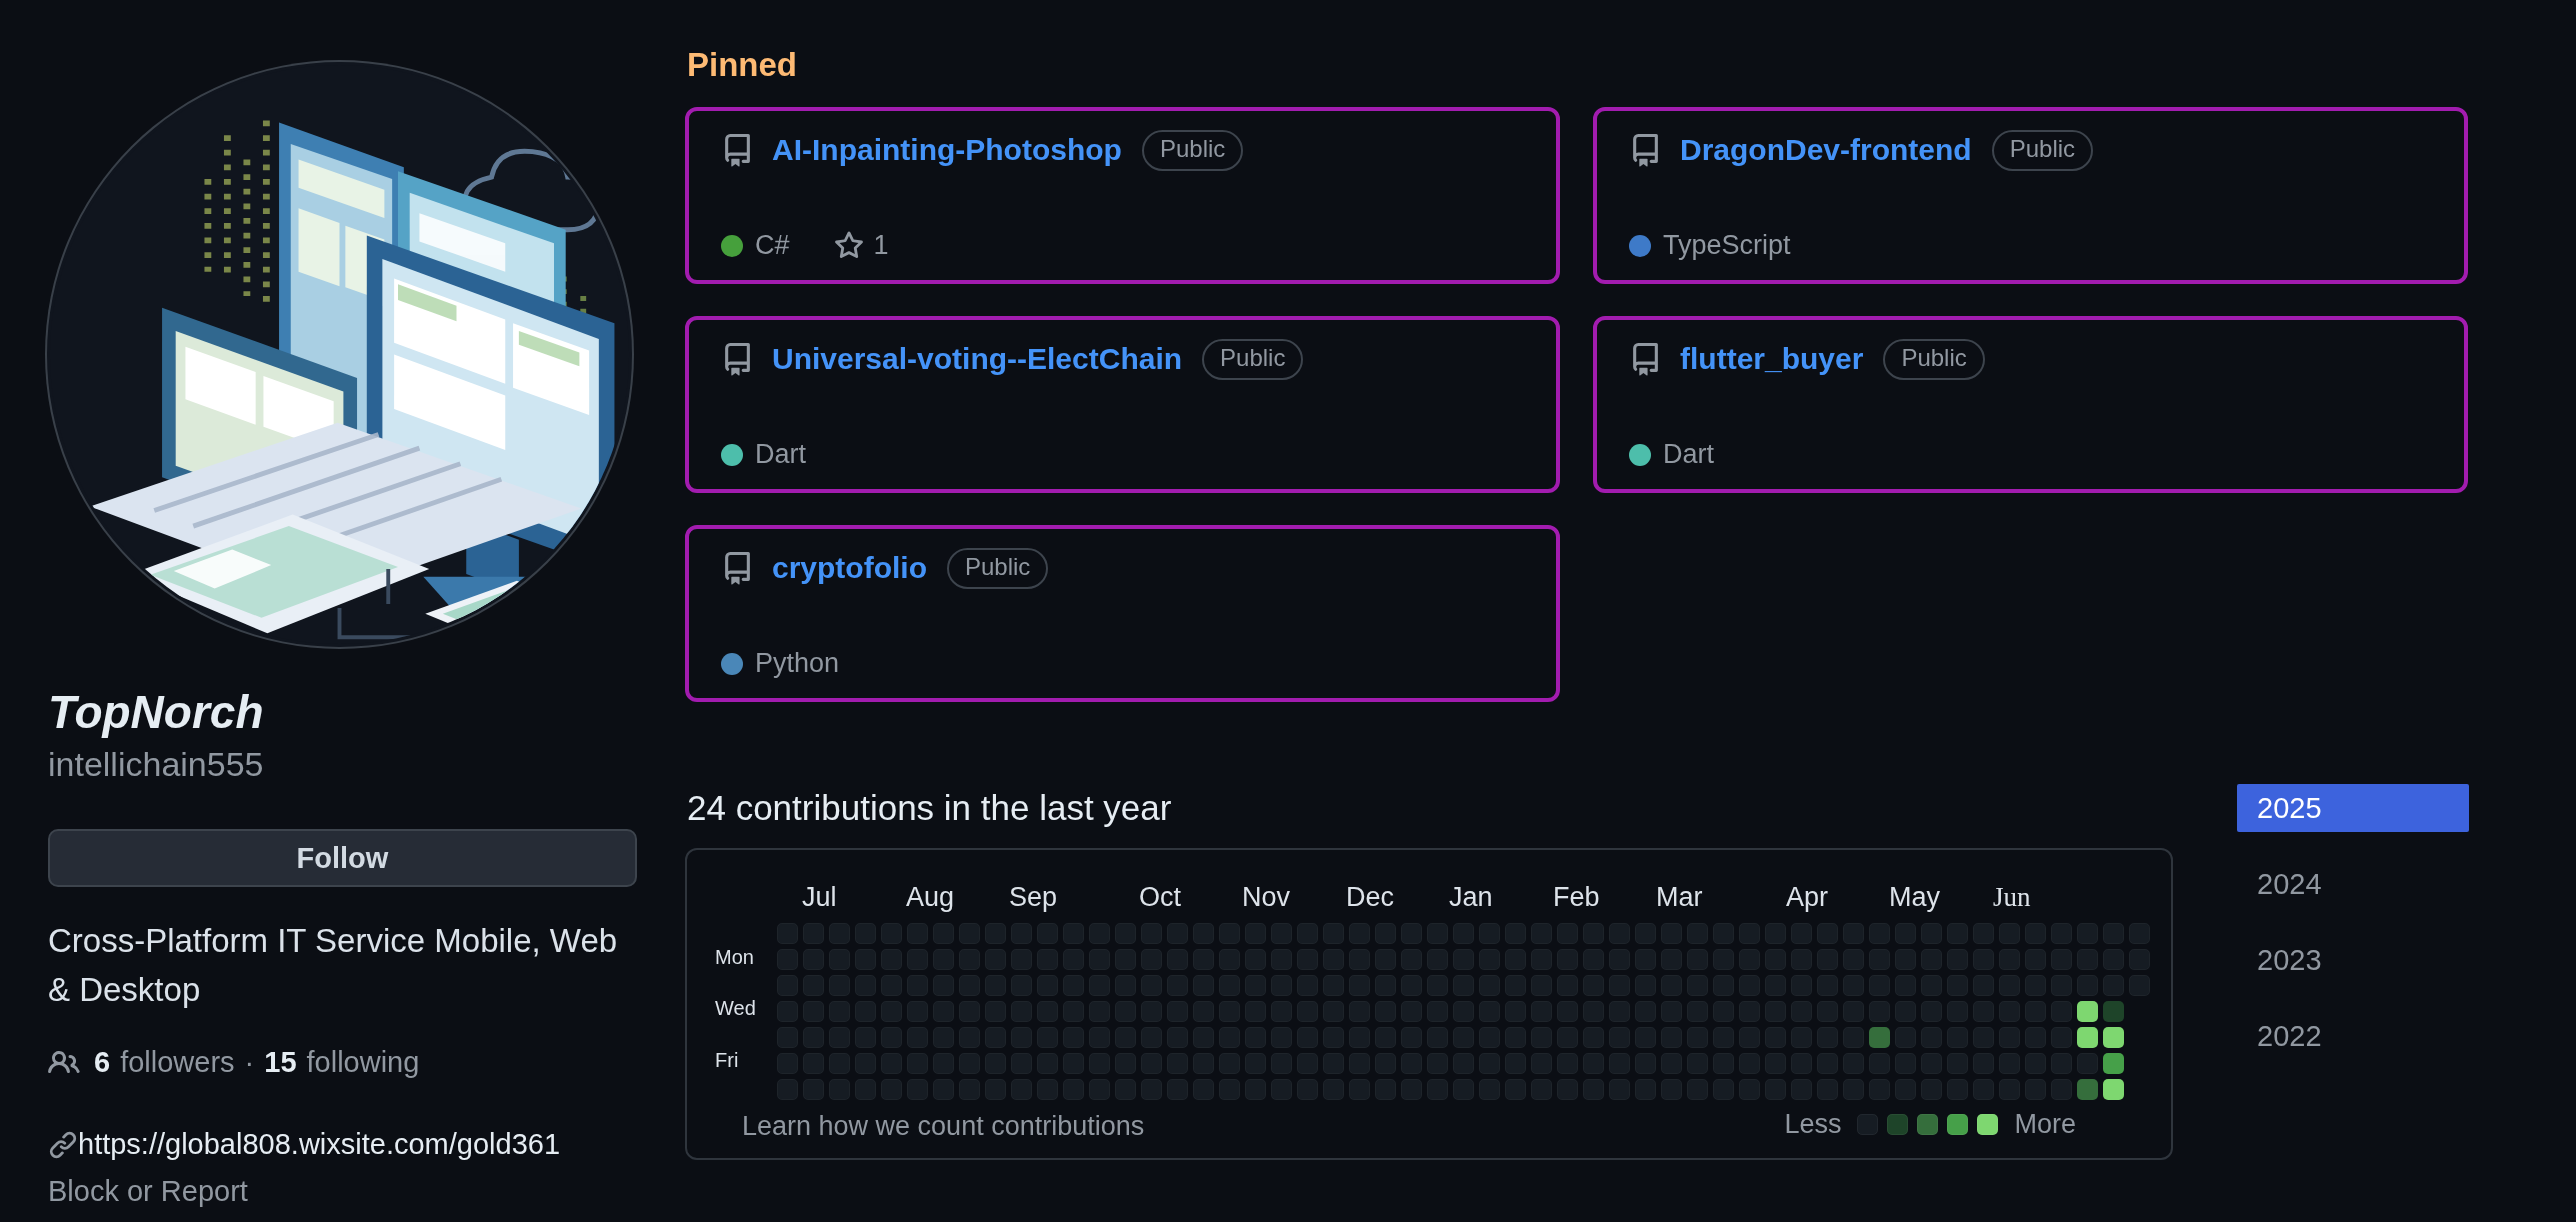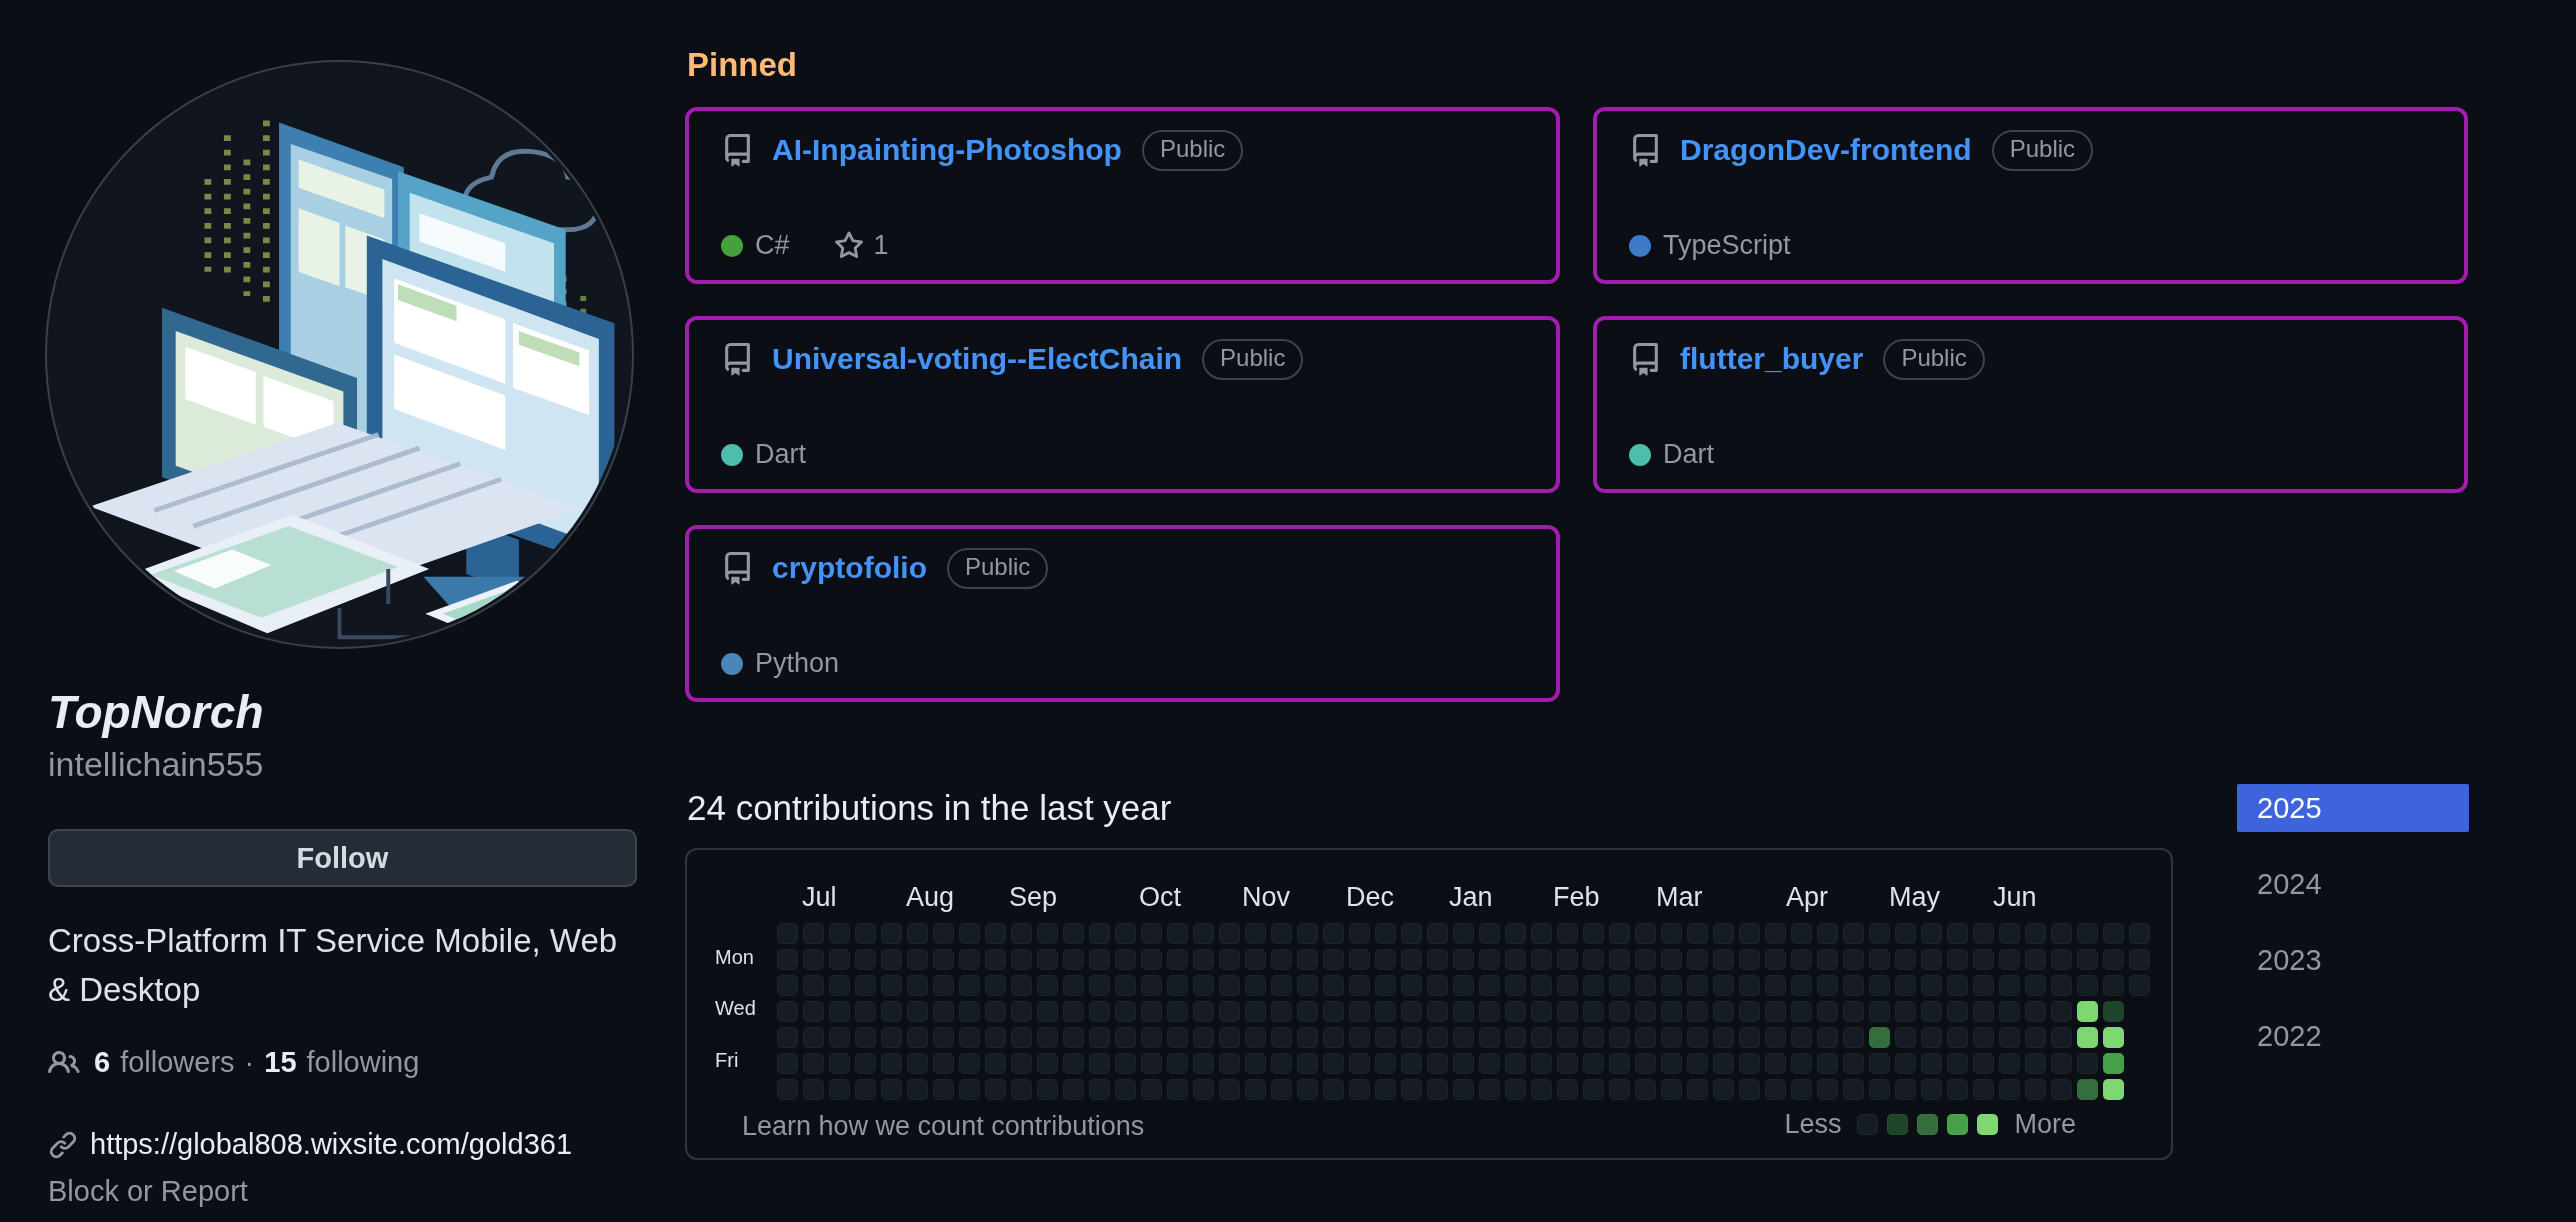--- a/index.html
+++ b/index.html
@@ -26,21 +26,21 @@
   .follow-btn {
     left: 48px; top: 829px; width: 589px; height: 58px;
     background: #262c36; border: 2px solid #3d444d; border-radius: 10px;
     color: #d3dbe3; font-size: 29px; font-weight: 600; font-family: inherit;
     display: flex; align-items: center; justify-content: center; cursor: pointer;
   }
   .bio { left: 48px; top: 916px; width: 597px; font-size: 33px; line-height: 49px; color: #dbe2ea; font-weight: 400; }
   .stats { left: 48px; top: 1046px; font-size: 29px; color: #9198a1; display: flex; align-items: center; gap: 10px; }
   .stats .num { color: #e6edf3; font-weight: 700; }
   .stats svg { width: 32px; height: 32px; fill: #9198a1; margin-right: 4px; }
-  .website { left: 48px; top: 1128px; font-size: 29px; color: #e6edf3; display: flex; align-items: center; gap: 12px; cursor: pointer; }
+  .website { left: 48px; top: 1128px; font-size: 29px; color: #e6edf3; display: flex; align-items: center; gap: 0; cursor: pointer; }
   .website svg { width: 30px; height: 30px; fill: #9198a1; }
   .block-report { left: 48px; top: 1175px; font-size: 29px; color: #9198a1; cursor: pointer; }
 
   
   .pinned-title { left: 687px; top: 46px; font-size: 33px; font-weight: 700; color: #fdba74; }
   .pinned-grid {
     left: 685px; top: 107px; width: 1784px;
     display: grid; grid-template-columns: 875px 875px; gap: 32px 33px;
   }
   .repo-card {
@@ -309,21 +309,21 @@
       <span class="month-label" style="left: 219px;">Aug</span>
       <span class="month-label" style="left: 322px;">Sep</span>
       <span class="month-label" style="left: 452px;">Oct</span>
       <span class="month-label" style="left: 555px;">Nov</span>
       <span class="month-label" style="left: 659px;">Dec</span>
       <span class="month-label" style="left: 762px;">Jan</span>
       <span class="month-label" style="left: 866px;">Feb</span>
       <span class="month-label" style="left: 969px;">Mar</span>
       <span class="month-label" style="left: 1099px;">Apr</span>
       <span class="month-label" style="left: 1202px;">May</span>
-      <span class="month-label" style="left: 1306px;">Jun</span>
+      <span class="month-label" style="left: 1306px; font-family: Liberation Serif, serif;">Jun</span>
     </div>
   <div id="day-labels">
       <span class="day-label" style="top: 96px;">Mon</span>
       <span class="day-label" style="top: 147px;">Wed</span>
       <span class="day-label" style="top: 199px;">Fri</span>
     </div>
   <div class="cgrid" id="cgrid">
       <div class="cell"></div>
       <div class="cell"></div>
       <div class="cell"></div>

